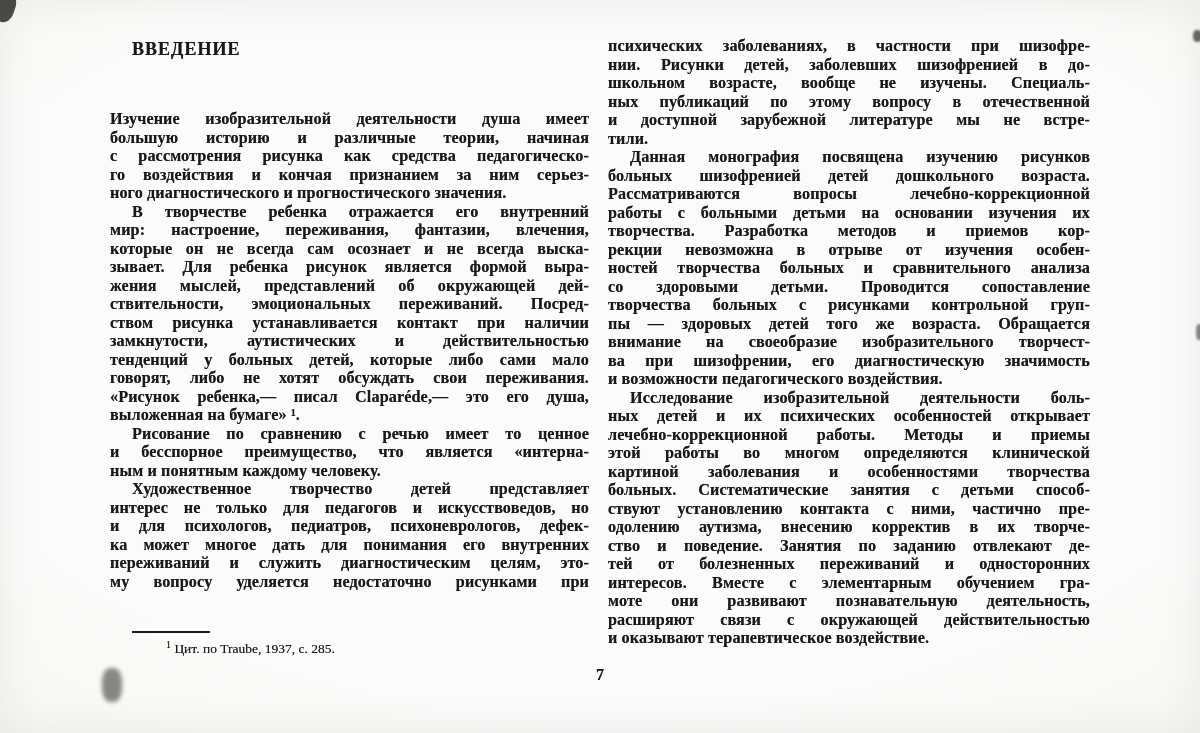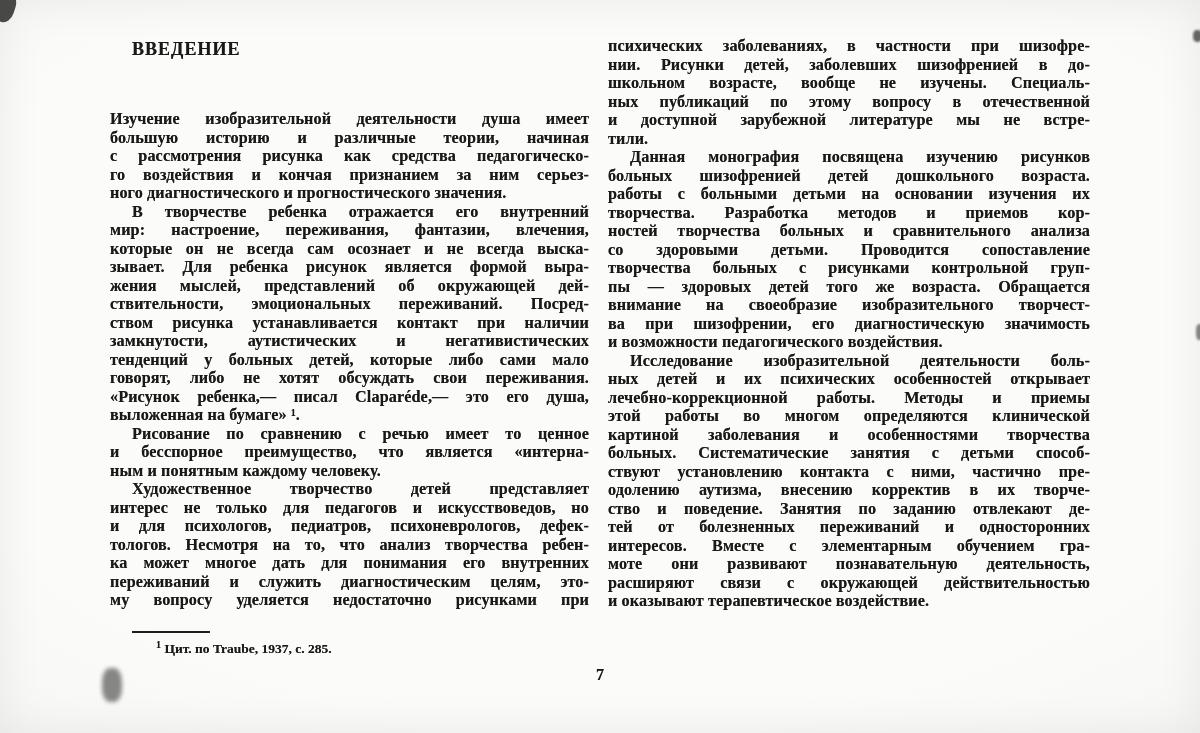--- a/index.html
+++ b/index.html
@@ -26,22 +26,22 @@
     font-weight:700;font-size:16.2px;line-height:18.5px;
     text-align:justify;text-align-last:justify;
     letter-spacing:0.1px;
     text-shadow:0 0 0.5px rgba(0,0,0,0.6);
     white-space:normal;
   }
   .line.last{text-align-last:left;}
   .line.ind{text-indent:22px;}
   .footnote-rule{position:absolute;left:132px;top:631px;width:78px;height:2px;background:#1d1d1d;}
   .footnote{
-    position:absolute;left:110px;top:640px;width:479px;
-    font-size:13.5px;font-weight:700;line-height:17px;
+    position:absolute;left:120px;top:640px;width:479px;
+    font-size:13.5px;font-weight:400;line-height:17px;
     text-shadow:0 0 0.4px rgba(0,0,0,0.55);
     text-indent:46px;
   }
   .footnote sup{font-size:10px;line-height:0;}
   .page-number{
     position:absolute;left:0;top:666px;width:1200px;
     text-align:center;font-weight:700;font-size:16px;
     text-shadow:0 0 0.5px rgba(0,0,0,0.6);
   }
   
@@ -67,58 +67,59 @@
           <div class="line last">ного диагностического и прогностического значения.</div>
         </div>
         <div class="para">
           <div class="line ind">В творчестве ребенка отражается его внутренний</div>
           <div class="line">мир: настроение, переживания, фантазии, влечения,</div>
           <div class="line">которые он не всегда сам осознает и не всегда выска-</div>
           <div class="line">зывает. Для ребенка рисунок является формой выра-</div>
           <div class="line">жения мыслей, представлений об окружающей дей-</div>
           <div class="line">ствительности, эмоциональных переживаний. Посред-</div>
           <div class="line">ством рисунка устанавливается контакт при наличии</div>
-          <div class="line">замкнутости, аутистических и негативистических</div>
+          <div class="line">замкнутости, аутистических и действительностью</div>
           <div class="line">тенденций у больных детей, которые либо сами мало</div>
           <div class="line">говорят, либо не хотят обсуждать свои переживания.</div>
           <div class="line">«Рисунок ребенка,— писал Claparéde,— это его душа,</div>
           <div class="line last">выложенная на бумаге» ¹.</div>
         </div>
         <div class="para">
           <div class="line ind">Рисование по сравнению с речью имеет то ценное</div>
           <div class="line">и бесспорное преимущество, что является «интерна-</div>
           <div class="line last">ным и понятным каждому человеку.</div>
         </div>
         <div class="para">
           <div class="line ind">Художественное творчество детей представляет</div>
           <div class="line">интерес не только для педагогов и искусствоведов, но</div>
           <div class="line">и для психологов, педиатров, психоневрологов, дефек-</div>
-          <div class="line">тологов. Несмотря на то, что анализ творчества ребен-</div>
           <div class="line">ка может многое дать для понимания его внутренних</div>
           <div class="line">переживаний и служить диагностическим целям, это-</div>
           <div class="line">му вопросу уделяется недостаточно рисунками при</div>
         </div>
       </div>
   </div>
 
   <div class="col col-right">
     <div class="body-text" style="margin-top:0;">
         <div class="para">
           <div class="line">психических заболеваниях, в частности при шизофре-</div>
           <div class="line">нии. Рисунки детей, заболевших шизофренией в до-</div>
           <div class="line">школьном возрасте, вообще не изучены. Специаль-</div>
           <div class="line">ных публикаций по этому вопросу в отечественной</div>
           <div class="line">и доступной зарубежной литературе мы не встре-</div>
           <div class="line last">тили.</div>
         </div>
         <div class="para">
           <div class="line ind">Данная монография посвящена изучению рисунков</div>
           <div class="line">больных шизофренией детей дошкольного возраста.</div>
+          <div class="line">Рассматриваются вопросы лечебно-коррекционной</div>
           <div class="line">работы с больными детьми на основании изучения их</div>
           <div class="line">творчества. Разработка методов и приемов кор-</div>
+          <div class="line">рекции невозможна в отрыве от изучения особен-</div>
           <div class="line">ностей творчества больных и сравнительного анализа</div>
           <div class="line">со здоровыми детьми. Проводится сопоставление</div>
           <div class="line">творчества больных с рисунками контрольной груп-</div>
           <div class="line">пы — здоровых детей того же возраста. Обращается</div>
           <div class="line">внимание на своеобразие изобразительного творчест-</div>
           <div class="line">ва при шизофрении, его диагностическую значимость</div>
           <div class="line last">и возможности педагогического воздействия.</div>
         </div>
         <div class="para">
           <div class="line ind">Исследование изобразительной деятельности боль-</div>

